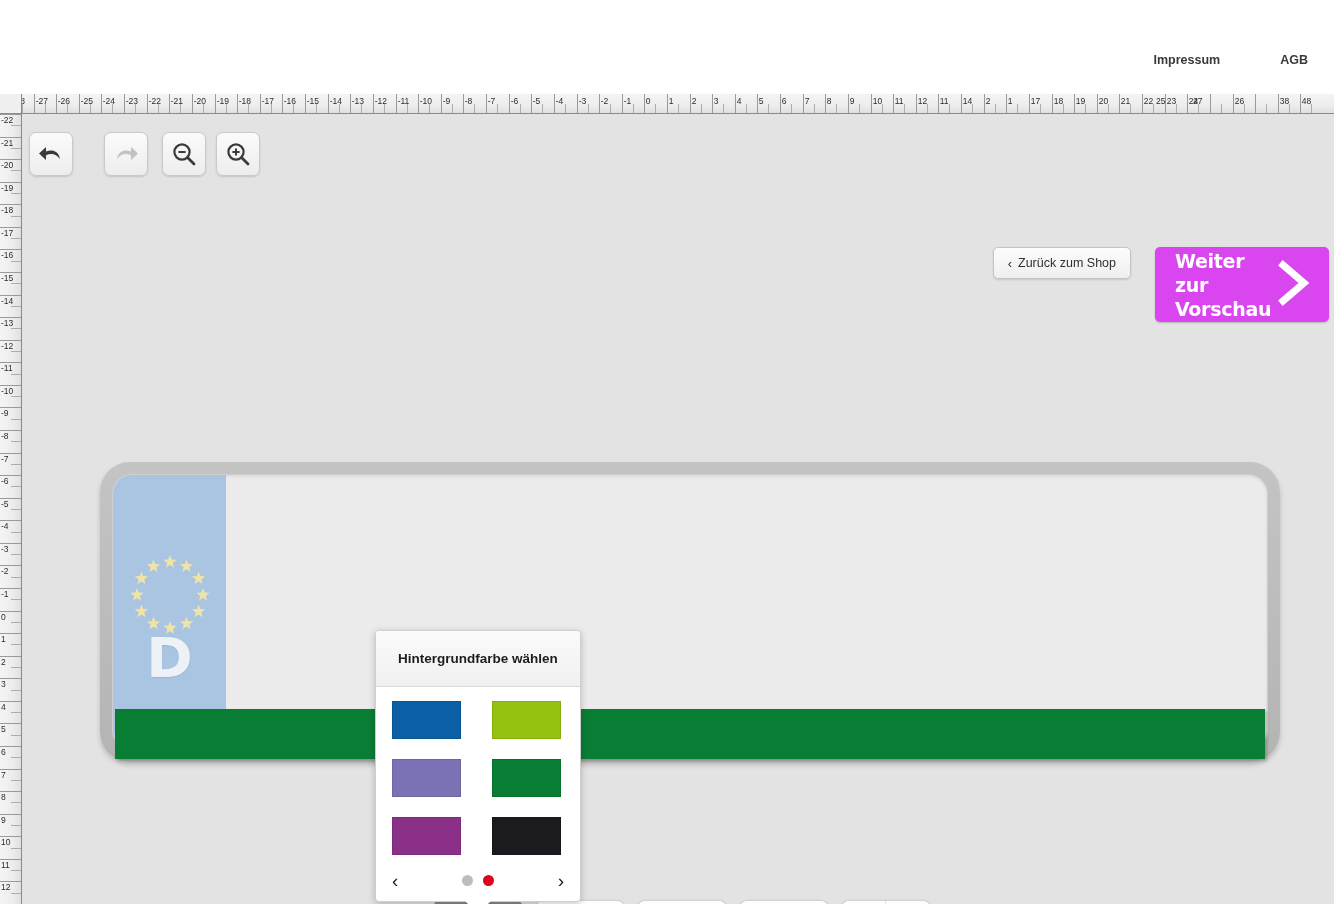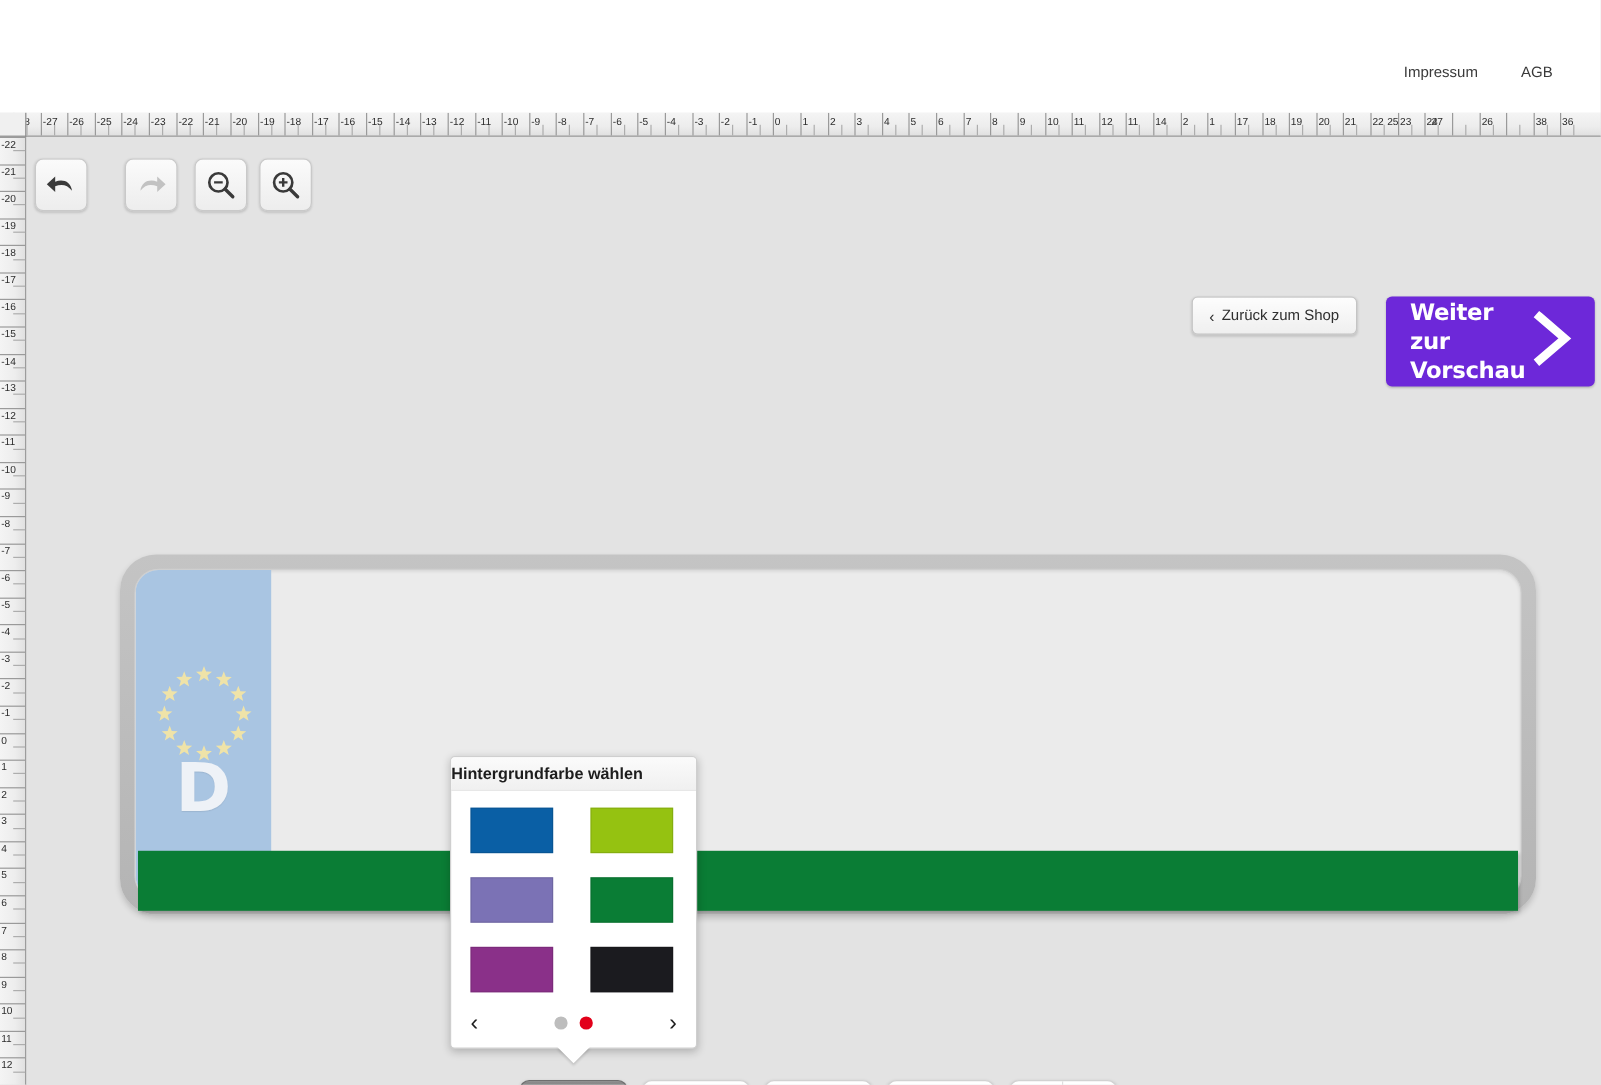--- a/index.html
+++ b/index.html
@@ -24,22 +24,22 @@
   }
   .logo-utsch { color: #e2001a; }
   .logo-24 { color: #3c3c3b; }
   .logo-tag {
     font-family: "Liberation Sans", sans-serif;
     font-size: 13.5px; color: #4a4a4a; letter-spacing: .2px;
     margin-top: 4px; margin-left: 67px;
   }
   .logo-tag .dot { color: #e2001a; }
   .header-nav {
-    position: absolute; right: 40px; top: 53px;
-    display: flex; gap: 36px;
+    position: absolute; right: 26px; top: 53px;
+    display: flex; gap: 60px; font-weight: bold;
   }
   .header-nav a {
     font-size: 12.5px; color: #3a3a3a; text-decoration: none;
   }
 
   
   .ruler-h {
     position: absolute; left: 0; top: 94px; width: 1334px; height: 20px;
     background: linear-gradient(to bottom, #f4f4f4 0%, #ededed 60%, #e0e0e0 100%);
     border-bottom: 1px solid #8a8a8a;
@@ -148,21 +148,21 @@
 
   
   .popover {
     position: absolute; left: 353px; top: 516px;
     width: 206px; z-index: 20;
     background: #ffffff;
     border: 1px solid #cfcfcf; border-radius: 4px;
     box-shadow: 0 2px 7px rgba(0,0,0,.22);
   }
   .popover-head {
-    height: 28px; padding: 0 0;
+    height: 56px; padding: 0 22px;
     display: flex; align-items: center;
     background: linear-gradient(to bottom, #fbfbfb, #f0f0f0);
     border-bottom: 1px solid #d8d8d8;
     border-radius: 3px 3px 0 0;
     font-size: 13.5px; font-weight: bold; color: #1d1d1d; text-align: center;
   }
   .swatch-grid {
     padding: 14px 16px 4px 16px;
     display: grid; grid-template-columns: 69px 69px;
     gap: 20px 31px;
@@ -404,21 +404,21 @@
       <div class="tick-h minor" style="left: 1244px;"></div>
       <div class="lbl-h" style="left: 1234.69px;">26</div>
       <div class="tick-h" style="left: 1254.69px;"></div>
       <div class="tick-h minor" style="left: 1266px;"></div>
       <div class="lbl-h" style="left: 1193px;">27</div>
       <div class="tick-h" style="left: 1277.69px;"></div>
       <div class="tick-h minor" style="left: 1289px;"></div>
       <div class="lbl-h" style="left: 1279.69px;">38</div>
       <div class="tick-h" style="left: 1299.69px;"></div>
       <div class="tick-h minor" style="left: 1311px;"></div>
-      <div class="lbl-h" style="left: 1301.69px;">36</div>
+      <div class="lbl-h" style="left: 1301.69px;">48</div>
     </div>
   <div class="ruler-v" id="ruler-v">
       <div class="tick-v" style="top: 0px;"></div>
       <div class="tick-v minor" style="top: 11.2857px;"></div>
       <div class="lbl-v" style="top: 1px;">-22</div>
       <div class="tick-v" style="top: 22.5714px;"></div>
       <div class="tick-v minor" style="top: 33.8571px;"></div>
       <div class="lbl-v" style="top: 23.5714px;">-21</div>
       <div class="tick-v" style="top: 45.1429px;"></div>
       <div class="tick-v minor" style="top: 56.4286px;"></div>
@@ -556,21 +556,21 @@
             <line x1="11" y1="7.4" x2="11" y2="14.6" stroke="#3a3a3a" stroke-width="2"></line>
           </svg>
       </span>
     </div>
 
     <div class="shop-btn">
       <span style="margin-right:6px;font-size:13px;">‹</span>
       <span>Zurück zum Shop</span>
     </div>
 
-    <div class="preview-btn" style="background: #6d28d9;">
+    <div class="preview-btn" style="background: #d946ef;">
       <div>
         <div class="txt">Weiter zur</div>
         <div class="txt">Vorschau</div>
       </div>
       <span>
         <svg width="40" height="48" viewBox="0 0 40 48">
             <path d="M10 6 L31 24 L10 42" fill="none" stroke="#ffffff" stroke-width="7" stroke-linecap="square"></path>
           </svg>
       </span>
     </div>

